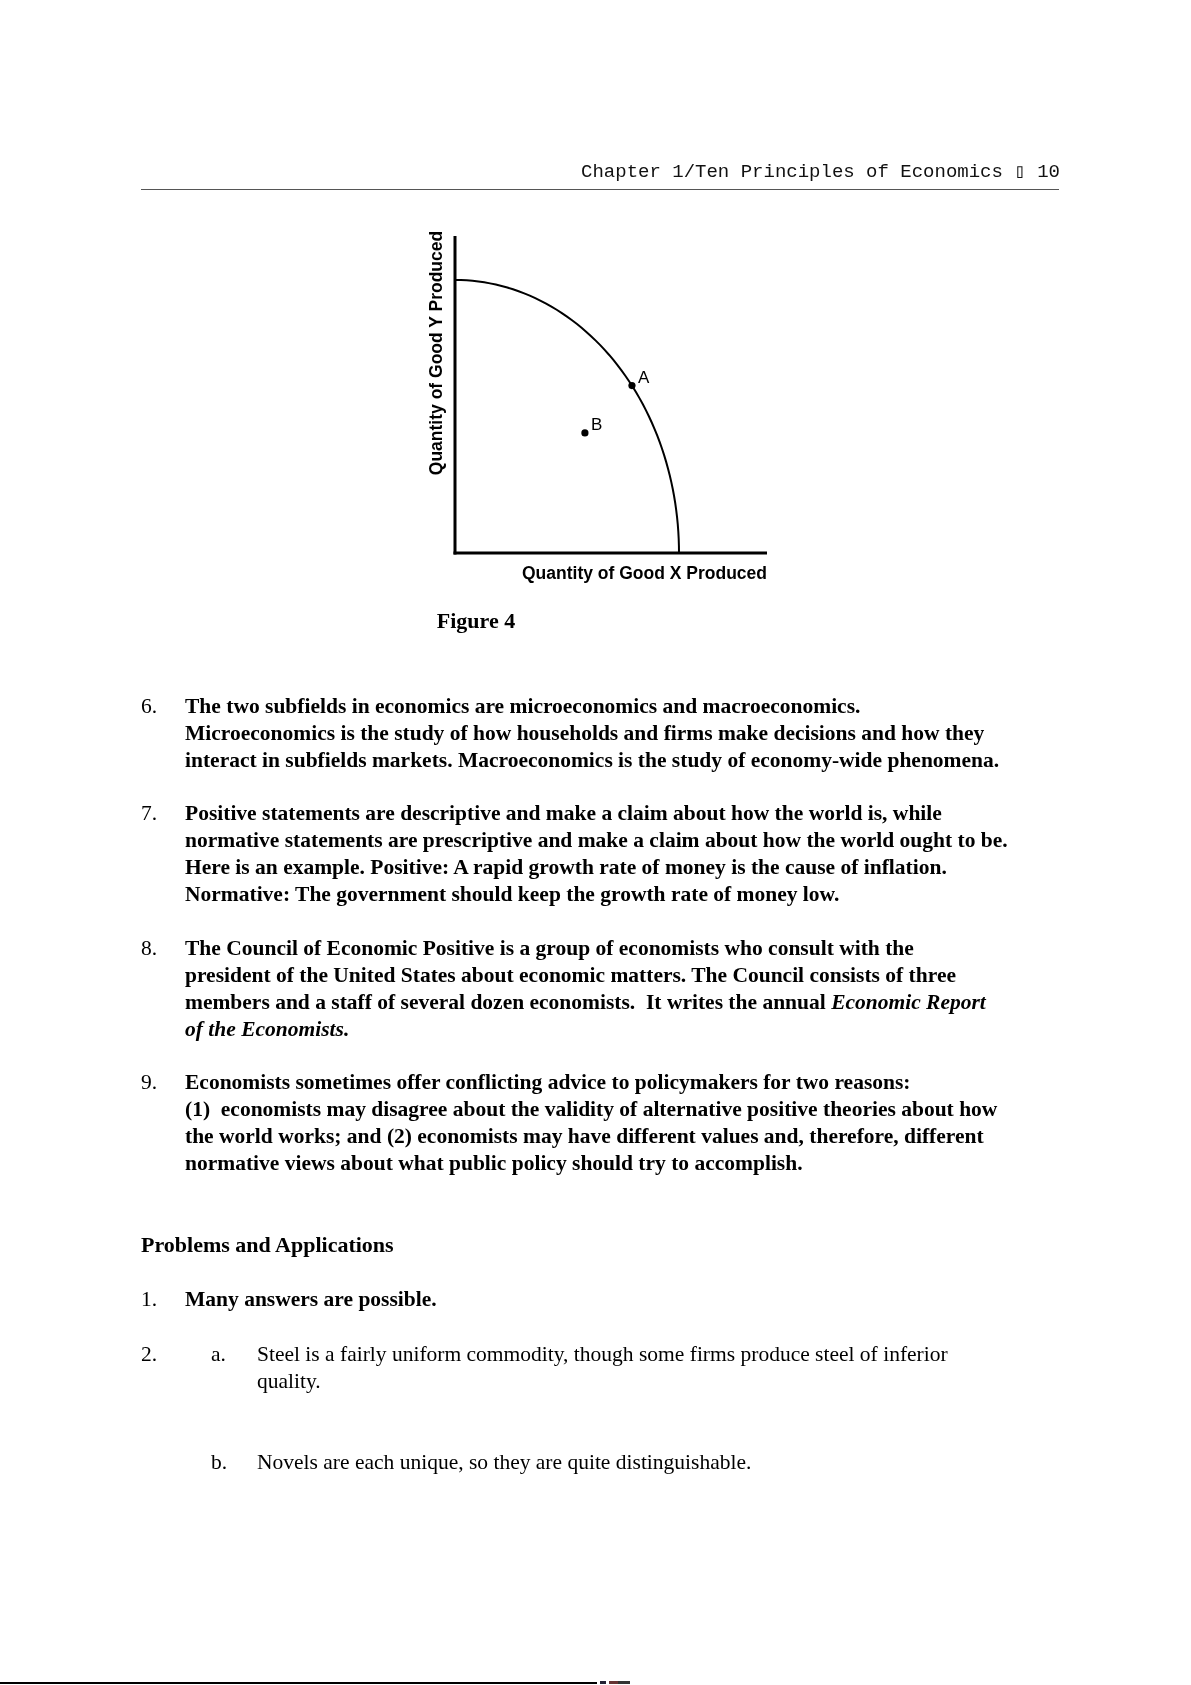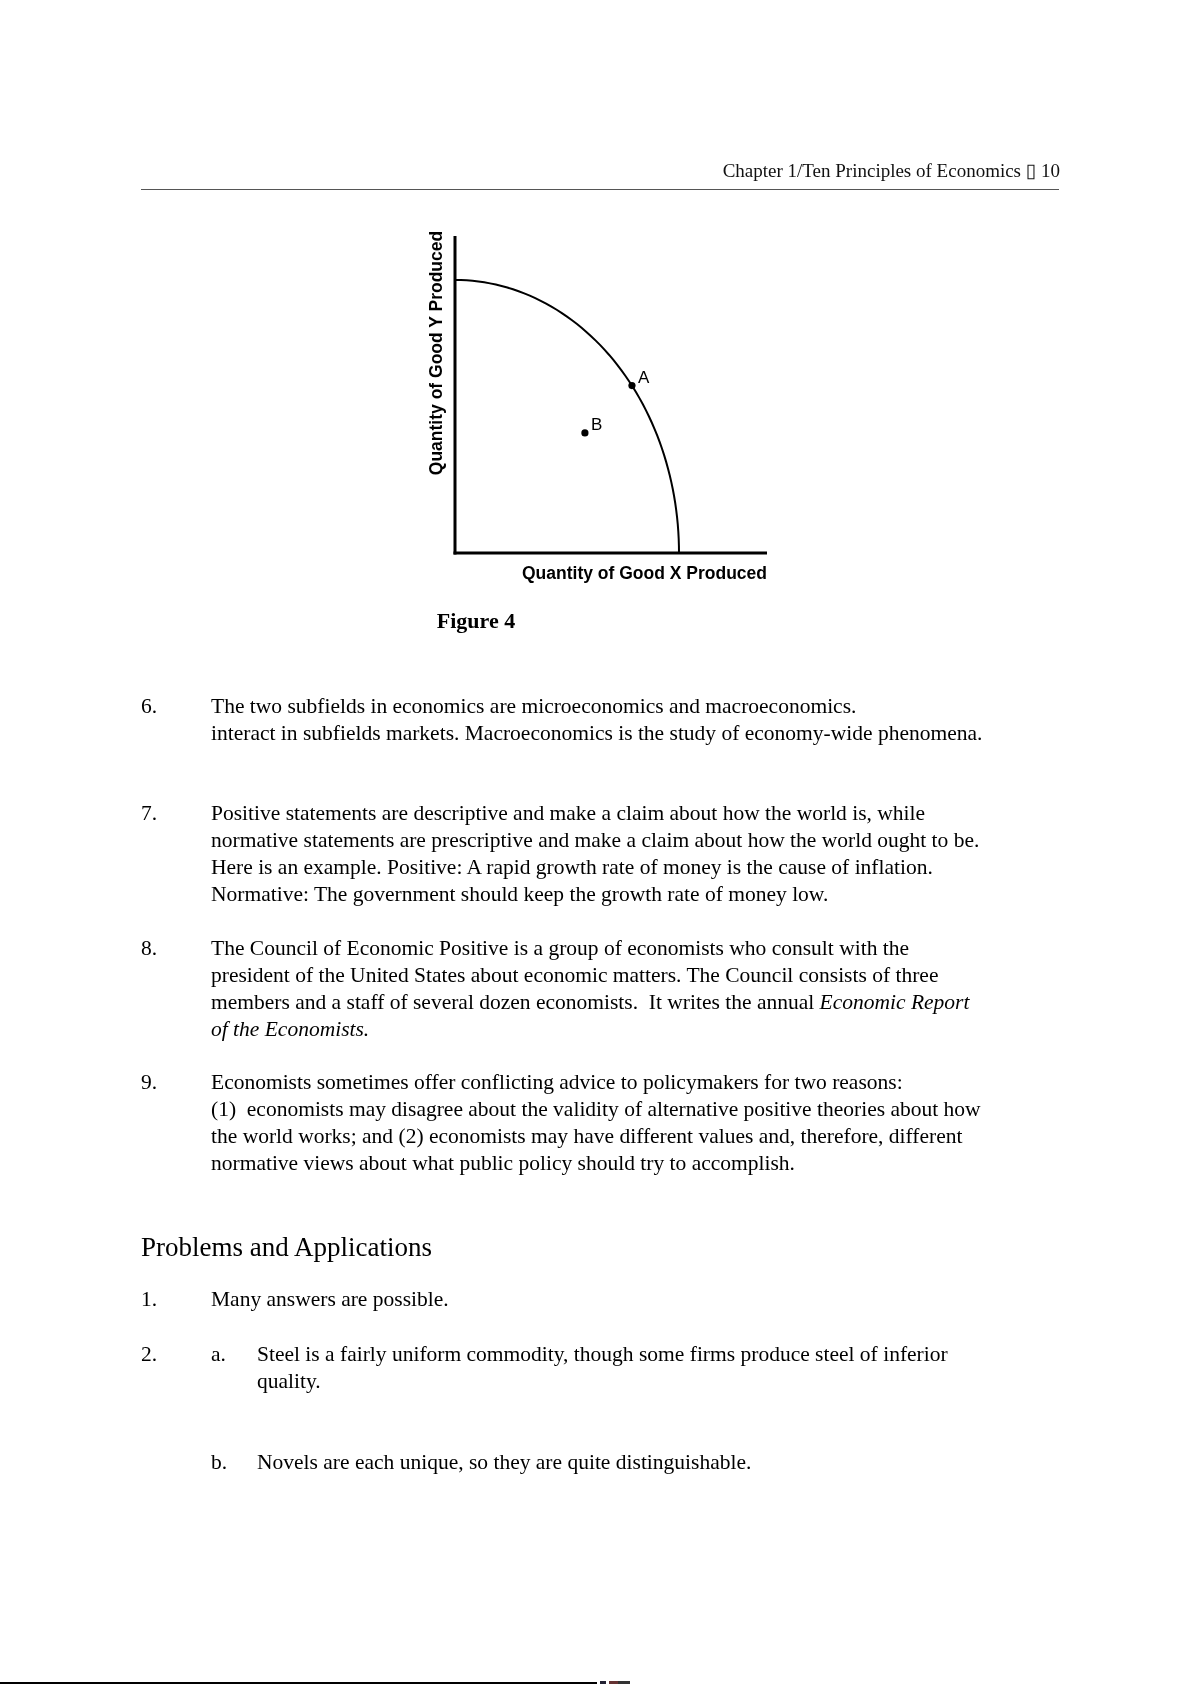--- a/index.html
+++ b/index.html
@@ -1,33 +1,33 @@
 <!DOCTYPE html>
 <html><head>
 <meta charset="utf-8">
 <style>
   html, body { margin: 0; padding: 0; background: #ffffff; }
   body { width: 1191px; height: 1685px; position: relative; overflow: hidden; color: #000; }
   .header-text {
     position: absolute; right: 131px; top: 159px;
-    font-family: Liberation Serif, serif; font-size: 19px; color: #111;
+    font-family: Liberation Mono, monospace; font-size: 19px; color: #111;
     white-space: nowrap;
   }
   .header-rule { position: absolute; left: 141px; top: 189px; width: 918px; height: 0; border-top: 1.5px solid #555; }
   .chart-wrap { position: absolute; left: 420px; top: 228px; width: 370px; height: 370px; }
   .chart-wrap svg { display: block; }
   .fig-caption {
     position: absolute; left: 0; width: 952px; top: 608px; text-align: center;
     font-family: "Liberation Serif", serif; font-weight: bold; font-size: 22px;
   }
   .serif { font-family: "Liberation Serif", serif; font-size: 21.5px; line-height: 27px; }
   .item { position: absolute; left: 141px; width: 920px; }
   .item .num { position: absolute; left: 0; top: 0; }
-  .item .body { margin-left: 70px; }
-  .section-heading { position: absolute; left: 141px; top: 1232px; font-family: "Liberation Serif", serif; font-weight: normal; font-size: 27px; }
+  .item .body { margin-left: 44px; font-weight: bold; }
+  .section-heading { position: absolute; left: 141px; top: 1232px; font-family: "Liberation Serif", serif; font-weight: bold; font-size: 22px; }
   .sub { position: absolute; left: 211px; width: 850px; }
   .sub .letter { position: absolute; left: 0; top: 0; }
   .sub .body { margin-left: 46px; }
   .footer-rule { position: absolute; left: 0; top: 1682px; width: 597px; height: 0; border-top: 2px solid #000; }
   .footer-artifact { position: absolute; left: 600px; top: 1681px; width: 30px; height: 3px; background: linear-gradient(90deg,#223 0 20%,#fff 20% 30%,#633 30% 60%,#333 60% 100%); }
   em { font-style: italic; }
 </style>
 </head>
 <body>
 
@@ -52,20 +52,21 @@
     <text id="ylabel" font-family="Liberation Sans, sans-serif" font-weight="bold" font-size="17.5" fill="#000" text-anchor="middle" x="22" y="125" transform="rotate(-90 22 125)">Quantity of Good Y Produced</text>
     <text id="xlabel" font-family="Liberation Sans, sans-serif" font-weight="bold" font-size="17.5" fill="#000" text-anchor="end" x="347" y="351">Quantity of Good X Produced</text>
   </svg>
 </div>
 <div class="fig-caption">Figure 4</div>
 
 <div class="item serif" style="top:693px">
   <span class="num">6.</span>
   <div class="body">
     <div>The two subfields in economics are microeconomics and macroeconomics.</div>
+    <div>Microeconomics is the study of how households and firms make decisions and how they</div>
     <div>interact in subfields markets.  Macroeconomics is the study of economy-wide phenomena.</div>
   </div>
 </div>
 
 <div class="item serif" style="top:800px">
   <span class="num">7.</span>
   <div class="body">
     <div>Positive statements are descriptive and make a claim about how the world is, while</div>
     <div>normative statements are prescriptive and make a claim about how the world ought to be.</div>
     <div>Here is an example.  Positive:  A rapid growth rate of money is the cause of inflation.</div>

